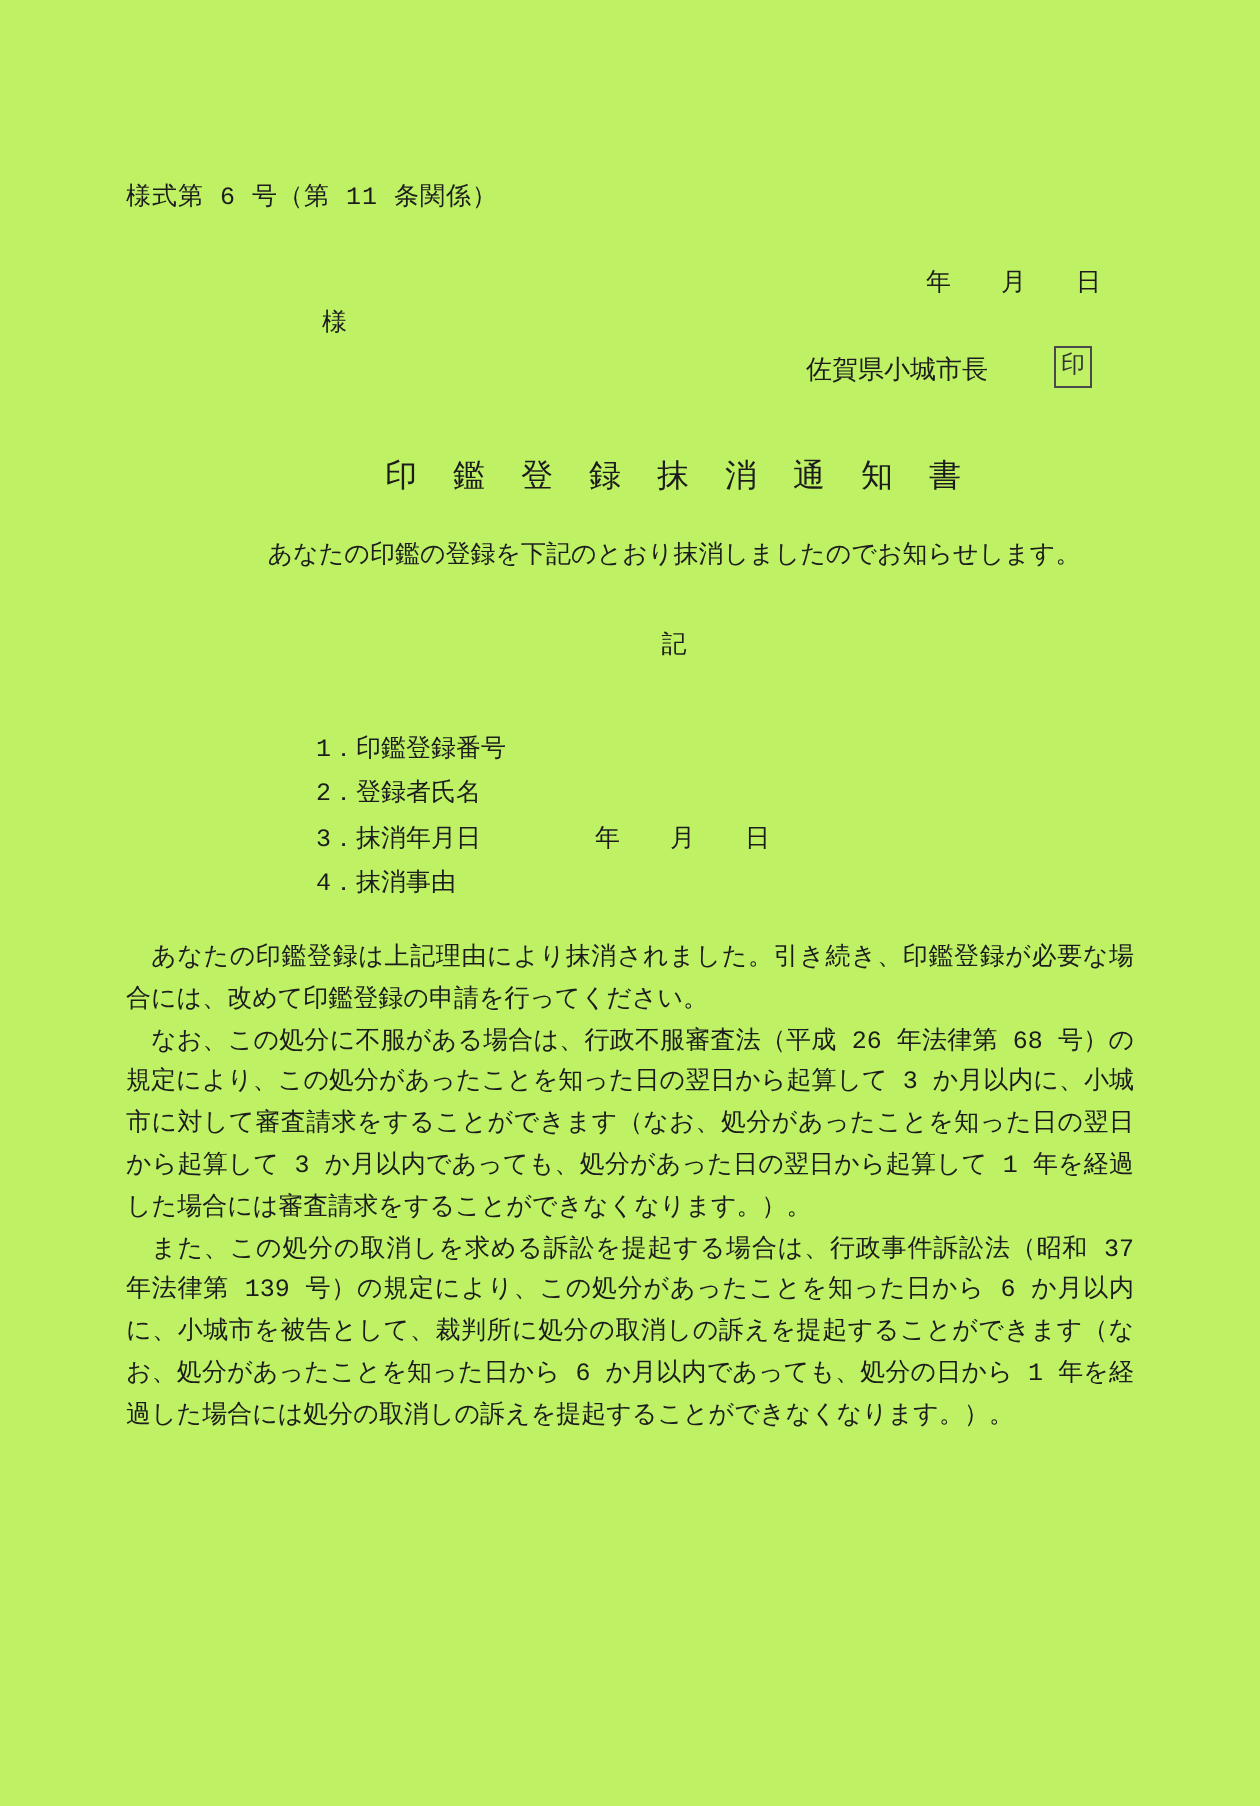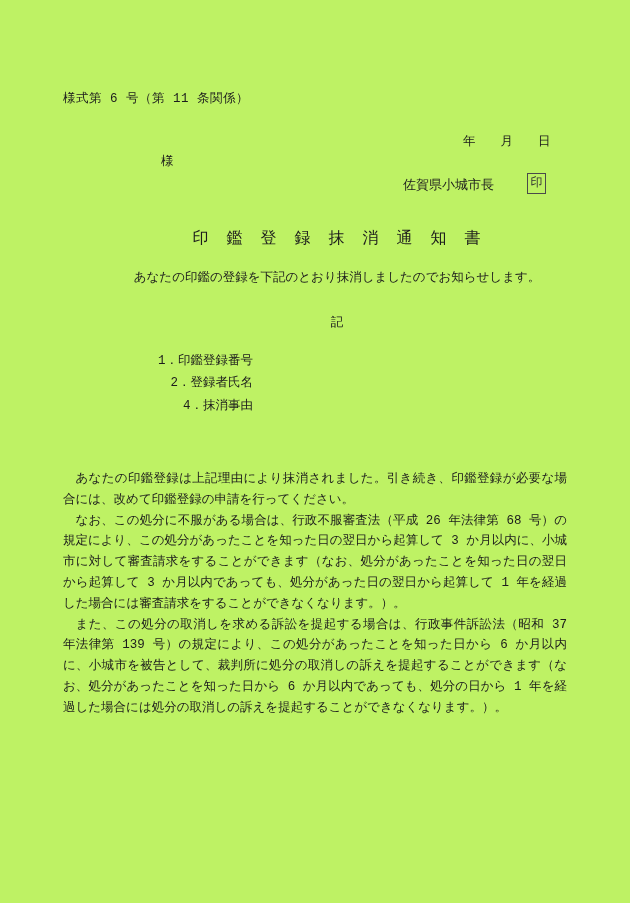--- a/index.html
+++ b/index.html
@@ -44,23 +44,22 @@
   .intro {
     left: 0; right: 0; top: 254px;
     margin: 15px;
     text-align: center;
   }
   .ki {
     left: 0; right: 0; top: 314px;
     text-align: center;
   }
   .items {
-    left: 158px; top: 350px;
+    left: 158px; top: 364px;
     line-height: 22.4px;
-    text-align: right;
   }
   .item-value { margin-left: 57px; }
 
   .body-text {
     left: 63px; top: 469px;
     width: 504px;
     line-height: 20.8px;
     text-align: justify;
     text-justify: inter-ideograph;
     line-break: strict;
@@ -92,20 +91,23 @@
   <div class="abs ki">記</div>
 
   <div class="abs items">
     <div class="item">
       <span>1．印鑑登録番号</span>
     </div>
     <div class="item">
       <span>2．登録者氏名</span>
     </div>
     <div class="item">
+      <span>3．抹消年月日</span><span class="item-value">年　　月　　日</span>
+    </div>
+    <div class="item">
       <span>4．抹消事由</span>
     </div>
   </div>
 
   <div class="abs body-text">
     <p>あなたの印鑑登録は上記理由により抹消されました。引き続き、印鑑登録が必要な場合には、改めて印鑑登録の申請を行ってください。</p>
     <p>なお、この処分に不服がある場合は、行政不服審査法（平成 26 年法律第 68 号）の規定により、この処分があったことを知った日の翌日から起算して 3 か月以内に、小城市に対して審査請求をすることができます（なお、処分があったことを知った日の翌日から起算して 3 か月以内であっても、処分があった日の翌日から起算して 1 年を経過した場合には審査請求をすることができなくなります。）。</p>
     <p>また、この処分の取消しを求める訴訟を提起する場合は、行政事件訴訟法（昭和 37 年法律第 139 号）の規定により、この処分があったことを知った日から 6 か月以内に、小城市を被告として、裁判所に処分の取消しの訴えを提起することができます（なお、処分があったことを知った日から 6 か月以内であっても、処分の日から 1 年を経過した場合には処分の取消しの訴えを提起することができなくなります。）。</p>
   </div>
 

